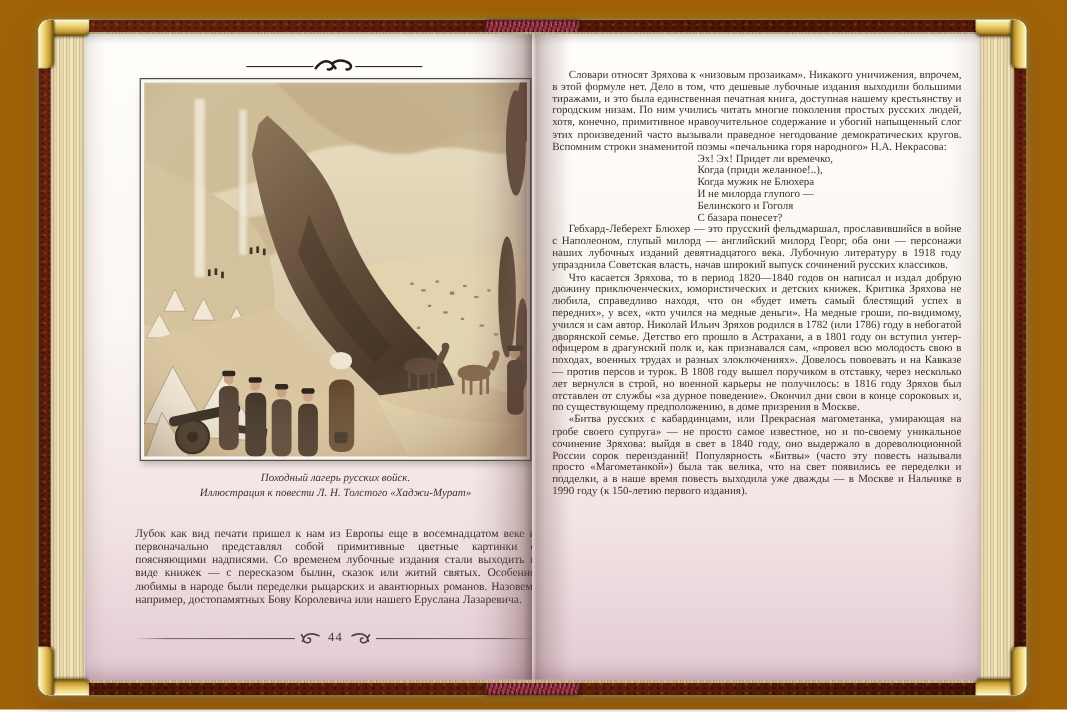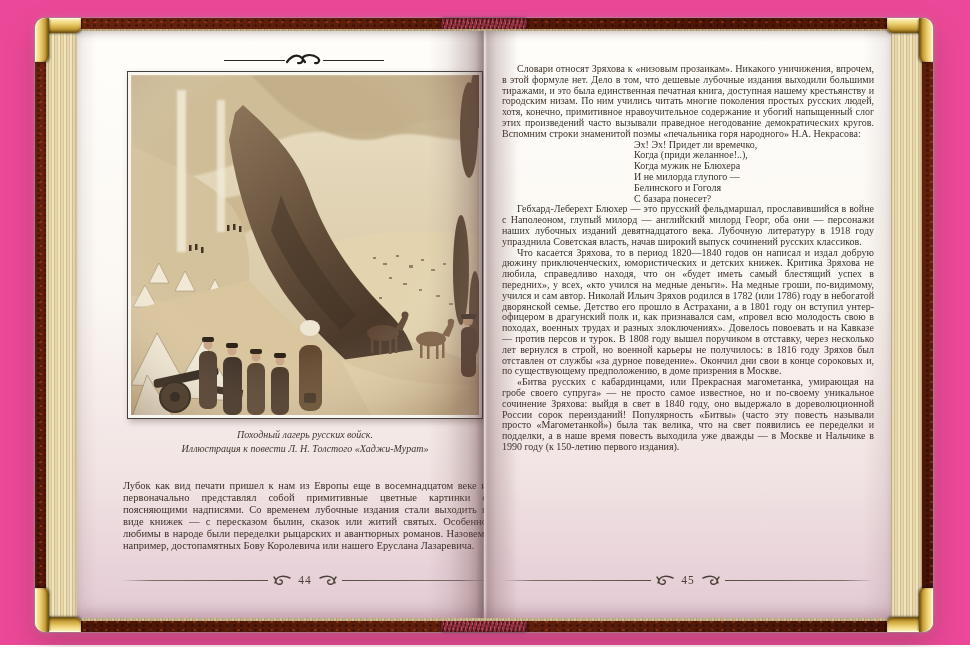--- a/index.html
+++ b/index.html
@@ -1,19 +1,19 @@
 <!DOCTYPE html>
 <html><head>
 <meta charset="utf-8">
 <style>
   * { margin:0; padding:0; box-sizing:border-box; }
   html,body { width:970px; height:647px; overflow:hidden; background:#ffffff;
     font-family:"Liberation Serif","DejaVu Serif",serif; }
 
-  .scene { position:relative; width:970px; height:645px; background:#ec4899; }
+  .scene { position:relative; width:970px; height:645px; background:#a16207; }
 
   
   .book { position:absolute; left:35px; top:18px; width:898px; height:614px;
     border-radius:10px;
     background-color:#54190a;
     background-image:
       radial-gradient(rgba(0,0,0,.38) 1px, transparent 2px),
       radial-gradient(rgba(186,82,30,.45) 1px, transparent 2px),
       linear-gradient(135deg,#6b2410 0%,#4c1506 45%,#63200c 70%,#3f1105 100%);
     background-size:7px 5px, 11px 8px, 100% 100%;
@@ -312,31 +312,20 @@
                 <div class="verse-line">Когда мужик не Блюхера</div>
                 <div class="verse-line">И не милорда глупого —</div>
                 <div class="verse-line">Белинского и Гоголя</div>
                 <div class="verse-line">С базара понесет?</div>
               </div>
             <p>Гебхард-Леберехт Блюхер — это прусский фельдмаршал, прославившийся в войне с Наполеоном, глупый милорд — английский милорд Георг, оба они — персонажи наших лубочных изданий девятнадцатого века. Лубочную литературу в 1918 году упразднила Советская власть, начав широкий выпуск сочинений русских классиков.</p>
             <p>Что касается Зряхова, то в период 1820—1840 годов он написал и издал добрую дюжину приключенческих, юмористических и детских книжек. Критика Зряхова не любила, справедливо находя, что он «будет иметь самый блестящий успех в передних», у всех, «кто учился на медные деньги». На медные гроши, по-видимому, учился и сам автор. Николай Ильич Зряхов родился в 1782 (или 1786) году в небогатой дворянской семье. Детство его прошло в Астрахани, а в 1801 году он вступил унтер-офицером в драгунский полк и, как признавался сам, «провел всю молодость свою в походах, военных трудах и разных злоключениях». Довелось повоевать и на Кавказе — против персов и турок. В 1808 году вышел поручиком в отставку, через несколько лет вернулся в строй, но военной карьеры не получилось: в 1816 году Зряхов был отставлен от службы «за дурное поведение». Окончил дни свои в конце сороковых и, по существующему предположению, в доме призрения в Москве.</p>
             <p>«Битва русских с кабардинцами, или Прекрасная магометанка, умирающая на гробе своего супруга» — не просто самое известное, но и по-своему уникальное сочинение Зряхова: выйдя в свет в 1840 году, оно выдержало в дореволюционной России сорок переизданий! Популярность «Битвы» (часто эту повесть называли просто «Магометанкой») была так велика, что на свет появились ее переделки и подделки, а в наше время повесть выходила уже дважды — в Москве и Нальчике в 1990 году (к 150-летию первого издания).</p>
           </div>
 
-          <div class="footer">
-            <span class="rule l"></span>
-            <svg class="swirl" width="18" height="12" viewBox="0 0 18 12">
-              <path d="M17,4 C11,1 5,2 3,6 C2,9 5,11 8,10 C10,9 10,6 7,6 M3,6 L1,3 M3,6 L2,9" stroke="#4a4138" stroke-width="1.4" fill="none" stroke-linecap="round"></path>
-            </svg>
-            <span class="pagenum">45</span>
-            <svg class="swirl flip" width="18" height="12" viewBox="0 0 18 12">
-              <path d="M17,4 C11,1 5,2 3,6 C2,9 5,11 8,10 C10,9 10,6 7,6 M3,6 L1,3 M3,6 L2,9" stroke="#4a4138" stroke-width="1.4" fill="none" stroke-linecap="round"></path>
-            </svg>
-            <span class="rule r"></span>
-          </div>
         </div>
 
         <div class="gutter-shadow"></div>
         <div class="spread-vignette"></div>
       </div>
     </div>
   </div>
 </div>
 
 </body></html>

